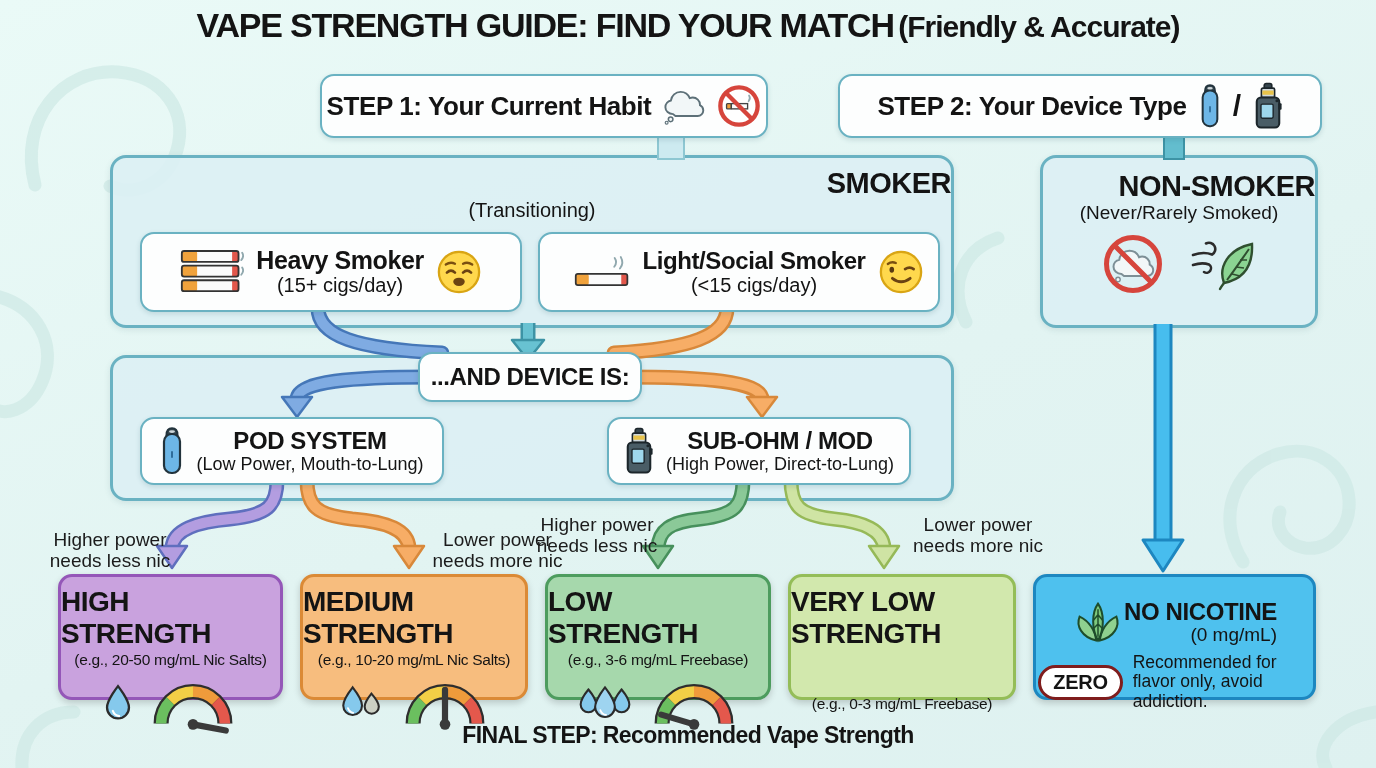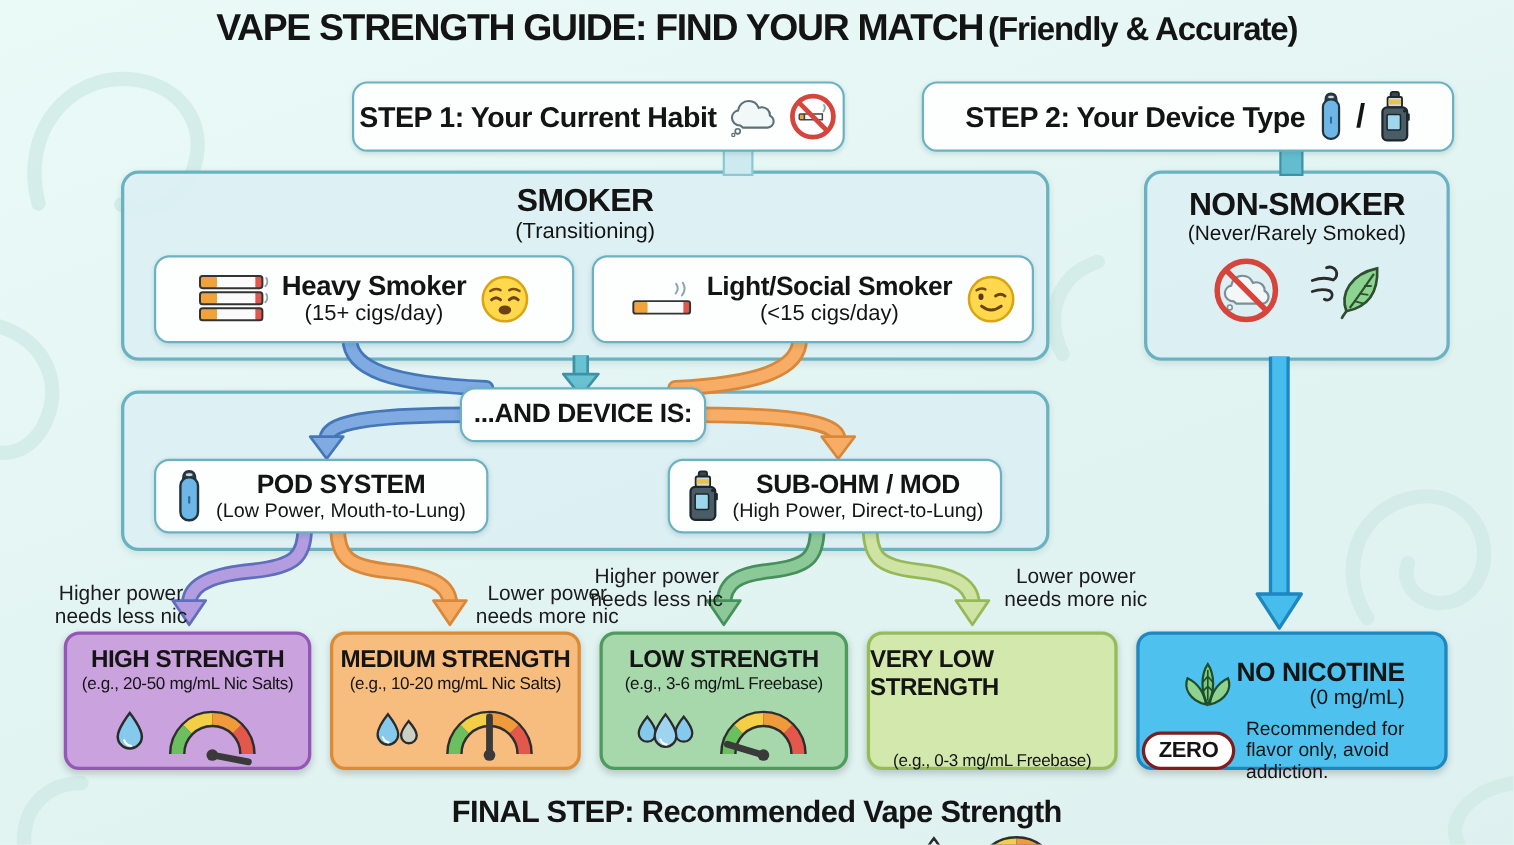--- a/index.html
+++ b/index.html
@@ -15,34 +15,34 @@
   .card{position:absolute;background:#fdfefe;border:2.5px solid #6ab2c2;border-radius:14px;
         box-shadow:0 2px 5px rgba(40,90,100,.16);display:flex;align-items:center;
         justify-content:center;gap:12px;z-index:6;}
   .card .tt{text-align:center;line-height:1.08;}
   .tt .t1{font-weight:700;font-size:24px;letter-spacing:-.4px;}
   .tt .t2{font-size:19px;margin-top:1px;}
   
   #title{top:6px;left:0;width:100%;text-align:center;z-index:2;}
   #title .main{font-size:34px;font-weight:800;letter-spacing:-1.2px;}
   #title .suffix{font-size:30px;font-weight:700;letter-spacing:-1px;}
-  #footer{top:722px;left:0;width:100%;text-align:center;font-size:28px;font-weight:800;
+  #footer{top:722px;left:0;width:100%;text-align:center;font-size:23px;font-weight:800;
           letter-spacing:-.6px;z-index:2;}
-  .panel-h{font-size:29px;font-weight:800;text-align:center;letter-spacing:-.5px;}
+  .panel-h{font-size:29px;font-weight:800;text-align:right;letter-spacing:-.5px;}
   .panel-s{font-size:20px;text-align:center;margin-top:-1px;}
   
   .stepbox{font-size:26px;font-weight:800;letter-spacing:-.4px;}
   
   .alabel{position:absolute;font-size:19px;font-weight:500;line-height:1.12;
           text-align:center;color:#1b1b1b;z-index:6;}
   
   .result{position:absolute;top:574px;height:126px;border:3px solid;border-radius:14px;
           box-shadow:0 3px 7px rgba(0,0,0,.18);z-index:6;box-sizing:border-box;
           display:flex;flex-direction:column;align-items:center;}
-  .r-title{font-size:22px;font-weight:800;letter-spacing:-.5px;margin-top:9px;}
+  .r-title{font-size:28px;font-weight:800;letter-spacing:-.5px;margin-top:9px;}
   .r-sub{font-size:15.5px;letter-spacing:-.3px;margin-top:1px;white-space:nowrap;}
   .r-icons{display:flex;align-items:center;justify-content:center;gap:14px;margin-top:4px;}
   
   .nn-row1{display:flex;align-items:center;justify-content:center;margin-top:22px;}
   .nn-title{font-size:24px;font-weight:800;letter-spacing:-.4px;text-align:center;line-height:1.05;}
   .nn-sub{font-size:19px;text-align:right;}
   .nn-row2{display:flex;align-items:center;gap:10px;margin-top:7px;padding:0 12px;}
   .zero-pill{background:#fff;border:3px solid #7f1d1d;border-radius:18px;font-size:20px;
              font-weight:800;padding:3px 12px;letter-spacing:-.3px;}
   .nn-note{font-size:17.5px;line-height:1.1;text-align:left;}

